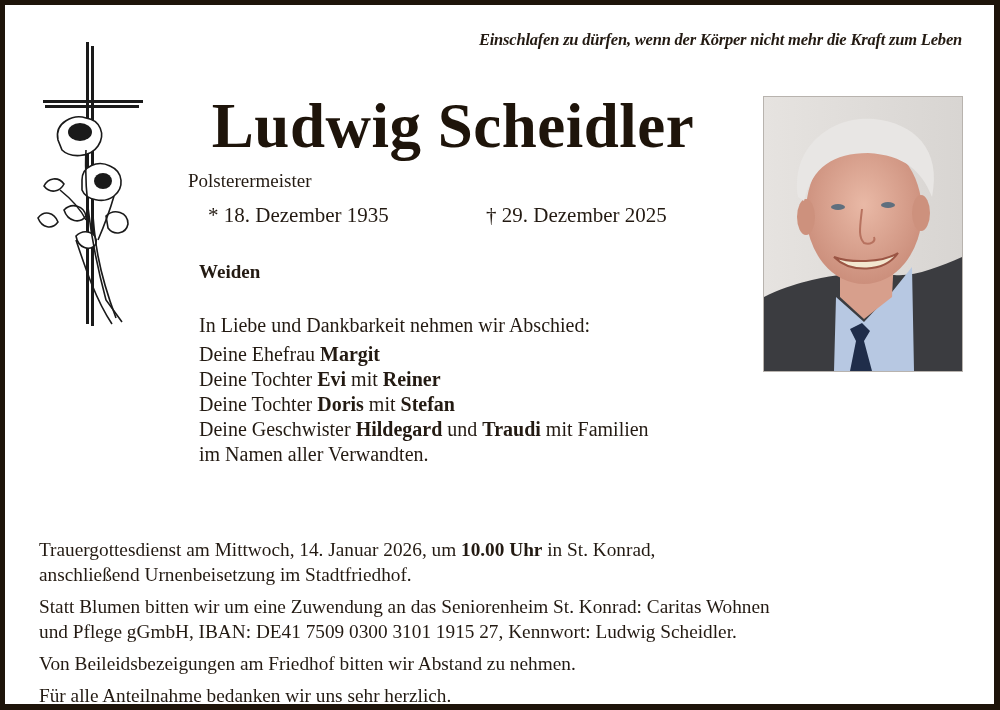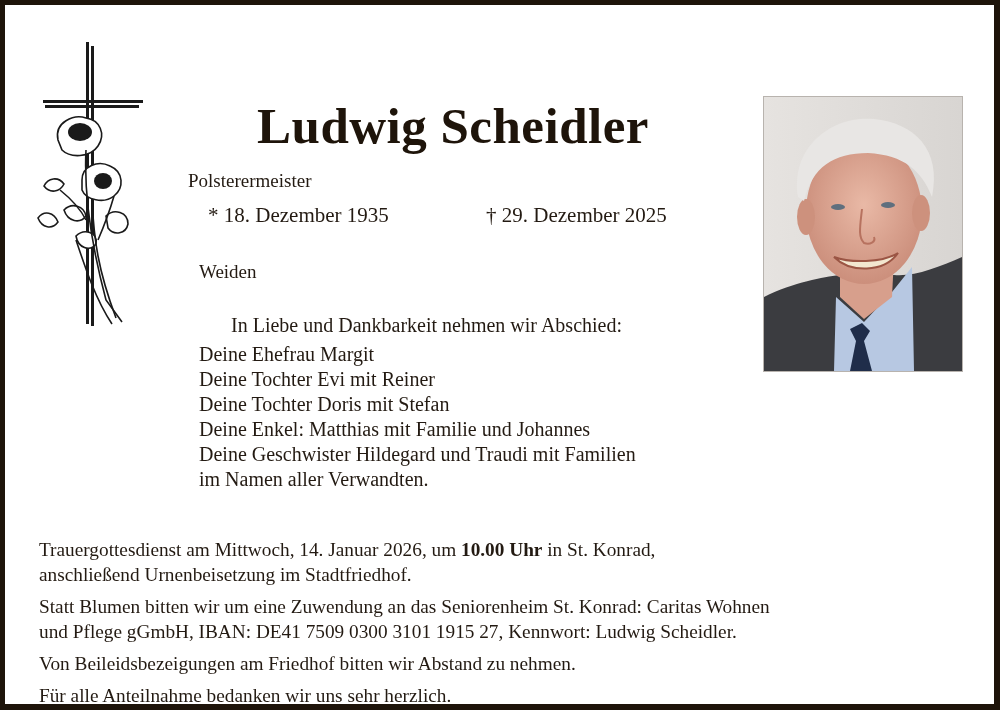--- a/index.html
+++ b/index.html
@@ -1,37 +1,38 @@
 <!DOCTYPE html>
 <html><head>
   <meta charset="utf-8">
   <style>
     html, body { margin:0; padding:0; background:#fff; }
     body { width:1000px; height:710px; position:relative; overflow:hidden; font-family:"Liberation Serif", serif; color:#231a12; }
     .frame { position:absolute; left:0; top:0; width:1000px; height:710px; box-sizing:border-box; border:5px solid #1e140a; border-right-width:6px; border-bottom-width:6px; background:#fff; }
     .motto { position:absolute; right:38px; top:30px; text-align:right; font-style:italic; font-weight:bold; font-size:16.5px; line-height:20px; letter-spacing:-0.2px; }
     .cross { position:absolute; left:36px; top:40px; width:110px; height:290px; }
-    .name { position:absolute; left:188px; top:88px; width:530px; text-align:center; font-weight:bold; font-size:51px; line-height:76px; letter-spacing:0.5px; color:#1e140a; }
+    .name { position:absolute; left:188px; top:88px; width:530px; text-align:center; font-weight:bold; font-size:63px; line-height:76px; letter-spacing:0.5px; color:#1e140a; }
     .profession { position:absolute; left:188px; top:170px; width:530px; text-align:left; font-size:19px; }
     .born { position:absolute; left:208px; top:203px; font-size:21px; }
     .died { position:absolute; left:486px; top:203px; font-size:21px; }
     .photo { position:absolute; left:763px; top:96px; width:198px; height:274px; border:1px solid #b8b3ae; overflow:hidden; background:#e8e6e4; }
-    .city { position:absolute; left:199px; top:261px; font-weight:normal; font-size:19px; }
+    .city { position:absolute; left:199px; top:261px; font-weight:bold; font-size:19px; }
     .family { position:absolute; left:199px; top:313px; font-size:20px; line-height:25px; }
-    .family .intro { margin-bottom:4px;margin-left:32px; }
-    .family b { font-weight:normal; }
+    .family .intro { margin-bottom:4px; }
+    .family b { font-weight:bold; }
     .footer { position:absolute; left:39px; top:519px; width:920px; font-size:19.3px; line-height:25px;margin-top:18px; }
     .footer p { margin:0 0 7px 0; }
   </style>
 </head>
 <body>
 
 <div class="frame"></div>
 
 <div class="motto">
+  <div>Einschlafen zu dürfen, wenn der Körper nicht mehr die Kraft zum Leben</div>
 </div>
 
 <svg class="cross" viewBox="0 0 110 290">
 
   <rect x="50" y="2" width="3" height="282" fill="#1a1a1a"></rect>
   <rect x="55" y="6" width="3" height="280" fill="#1a1a1a"></rect>
   <rect x="7" y="60" width="100" height="3" fill="#1a1a1a"></rect>
   <rect x="9" y="65" width="94" height="3" fill="#1a1a1a"></rect>
 
   <g fill="#fff" stroke="#1a1a1a" stroke-width="1.6">
@@ -98,21 +99,20 @@
   </svg>
 </div>
 
 <div class="city">Weiden</div>
 
 <div class="family">
   <div class="intro">In Liebe und Dankbarkeit nehmen wir Abschied:</div>
   <div><span>Deine Ehefrau </span><b>Margit</b></div>
   <div><span>Deine Tochter </span><b>Evi</b><span> mit </span><b>Reiner</b></div>
   <div><span>Deine Tochter </span><b>Doris</b><span> mit </span><b>Stefan</b></div>
-  <div><span>Deine Enkel: </span><b>Matthias</b><span> mit Familie und </span><b>Johannes</b></div>
   <div><span>Deine Geschwister </span><b>Hildegard</b><span> und </span><b>Traudi</b><span> mit Familien</span></div>
   <div><span>im Namen aller Verwandten.</span></div>
 </div>
 
 <div class="footer">
   <p>
     <span>Trauergottesdienst am Mittwoch, 14. Januar 2026, um </span><b>10.00 Uhr</b><span> in St. Konrad,</span><br>
     <span>anschließend Urnenbeisetzung im Stadtfriedhof.</span>
   </p>
   <p>

